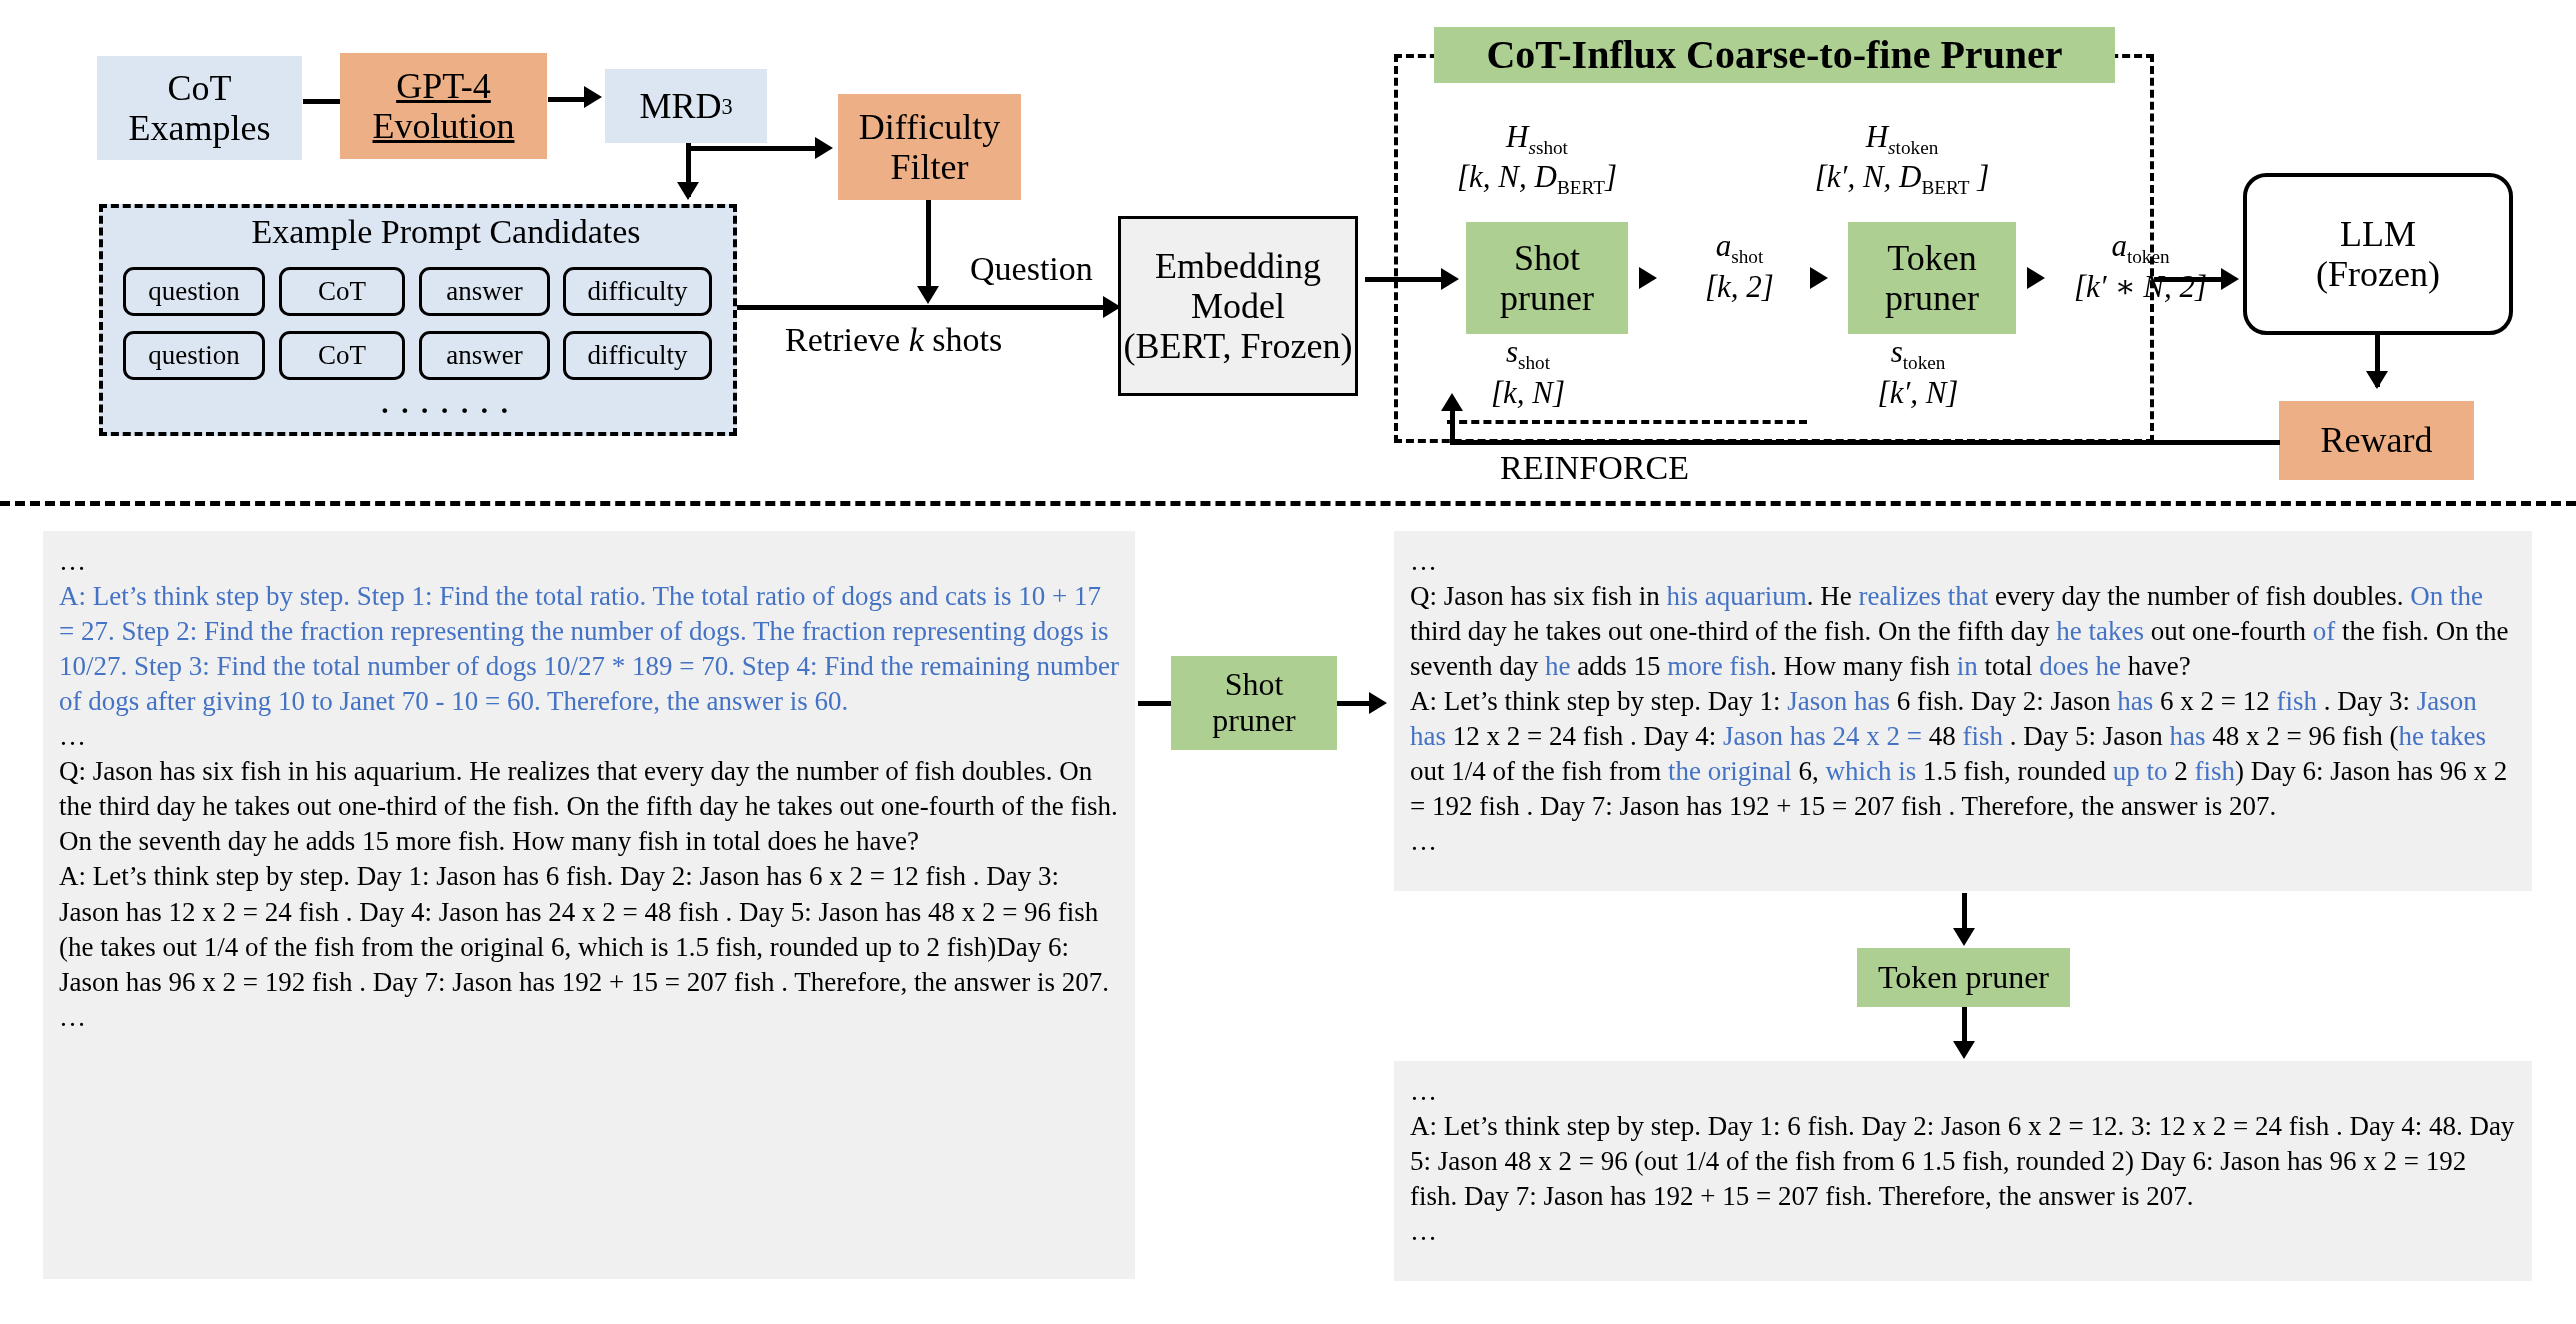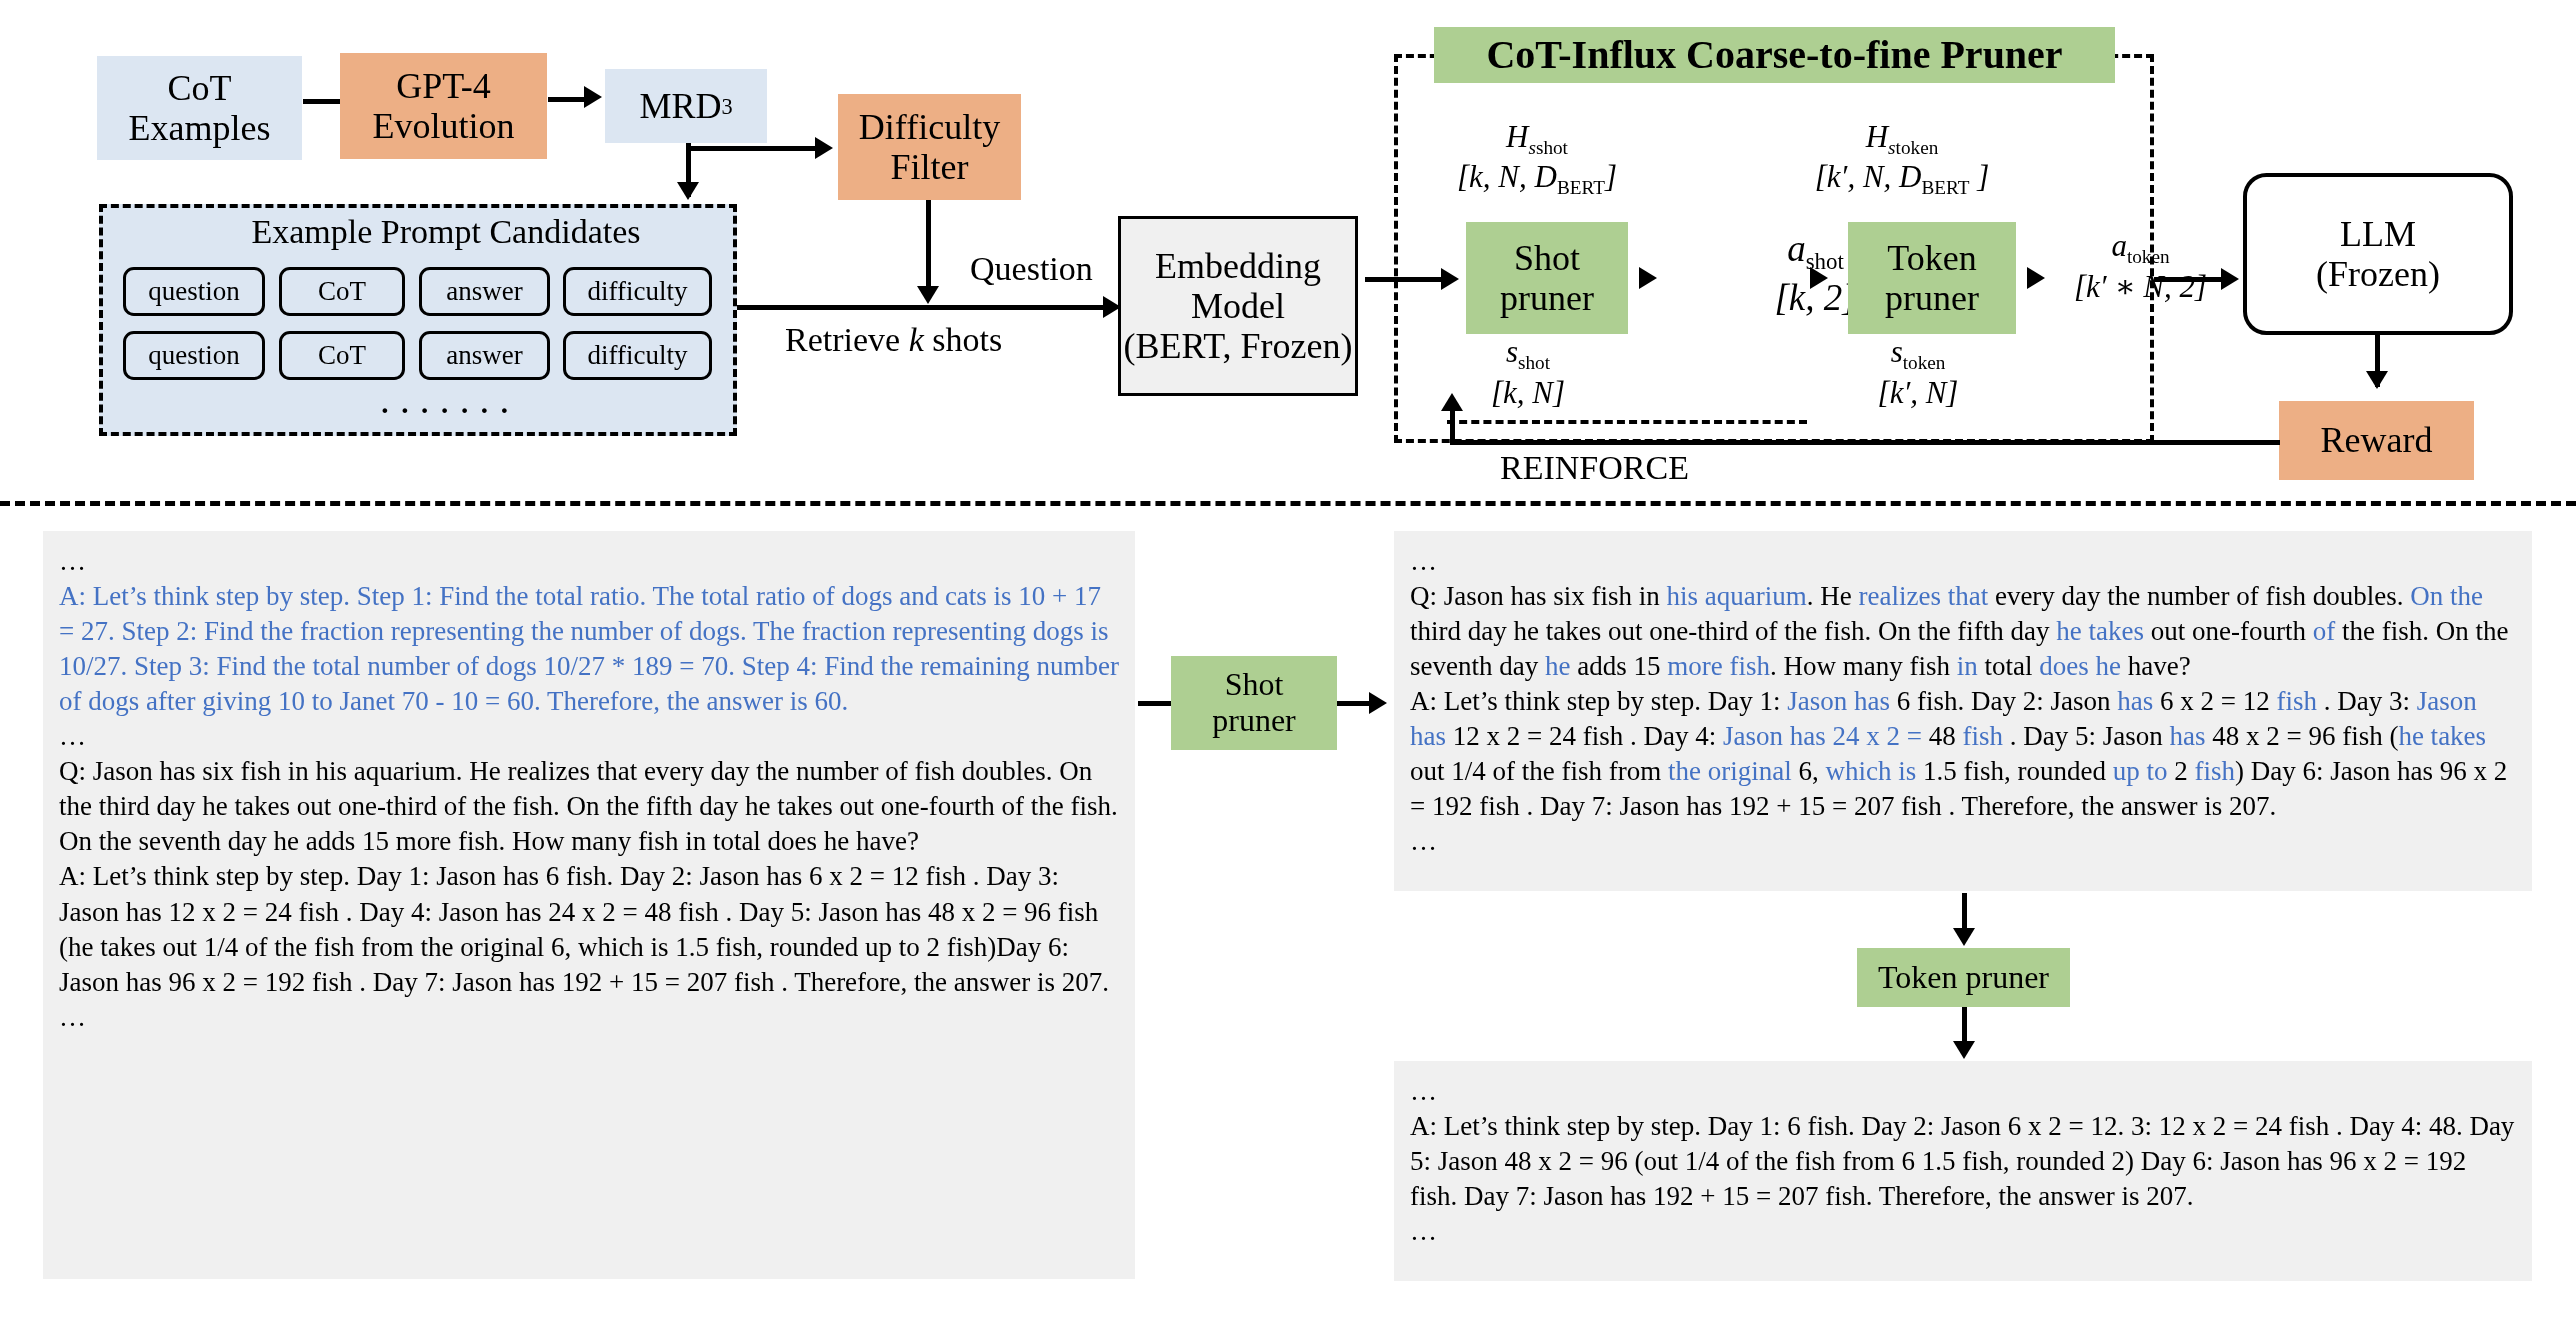--- a/index.html
+++ b/index.html
@@ -47,21 +47,21 @@
 <body>
 
 <div class="box blue" style="left:97px;top:56px;width:205px;height:104px;font-size:36px;">
   <span style="white-space:pre-line;">CoT
 Examples</span>
 </div>
 
 <div class="hline" style="left:303px;top:99px;width:41px;"></div>
 
 <div class="box orange" style="left:340px;top:53px;width:207px;height:106px;font-size:36px;">
-  <span style="white-space:pre-line;">GPT-4
+  <span style="white-space:pre-line;text-decoration:underline;">GPT-4
 Evolution</span>
 </div>
 
 <div class="hline" style="left:548px;top:97px;width:38px;"></div>
 <div class="arrowR" style="left:584px;top:86px;"></div>
 
 <div class="box blue" style="left:605px;top:69px;width:162px;height:74px;font-size:36px;">
   <span>MRD</span>
     <sup>3</sup>
 </div>
@@ -142,21 +142,21 @@
   <div><span>H</span><sub style="font-style:italic;">s</sub><sub>token</sub></div>
   <div><span>[k′, N, D</span><sub>BERT</sub><span> ]</span></div>
 </div>
 
 <div class="box green" style="left:1466px;top:222px;width:162px;height:112px;font-size:36px;">
   <span style="white-space:pre-line;">Shot
 pruner</span>
 </div>
 <div class="arrowR" style="left:1639px;top:267px;"></div>
 
-<div class="mathlbl" style="left:1748px;top:227px;width:135px;font-size:37px;line-height:1.2;">
+<div class="mathlbl" style="left:1672px;top:227px;width:135px;font-size:31px;line-height:1.2;">
   <div><span>a</span><sub>shot</sub></div>
   <div>[k, 2]</div>
 </div>
 <div class="arrowR" style="left:1810px;top:267px;"></div>
 
 <div class="box green" style="left:1848px;top:222px;width:168px;height:112px;font-size:36px;">
   <span style="white-space:pre-line;">Token
 pruner</span>
 </div>
 <div class="arrowR" style="left:2027px;top:267px;"></div>

